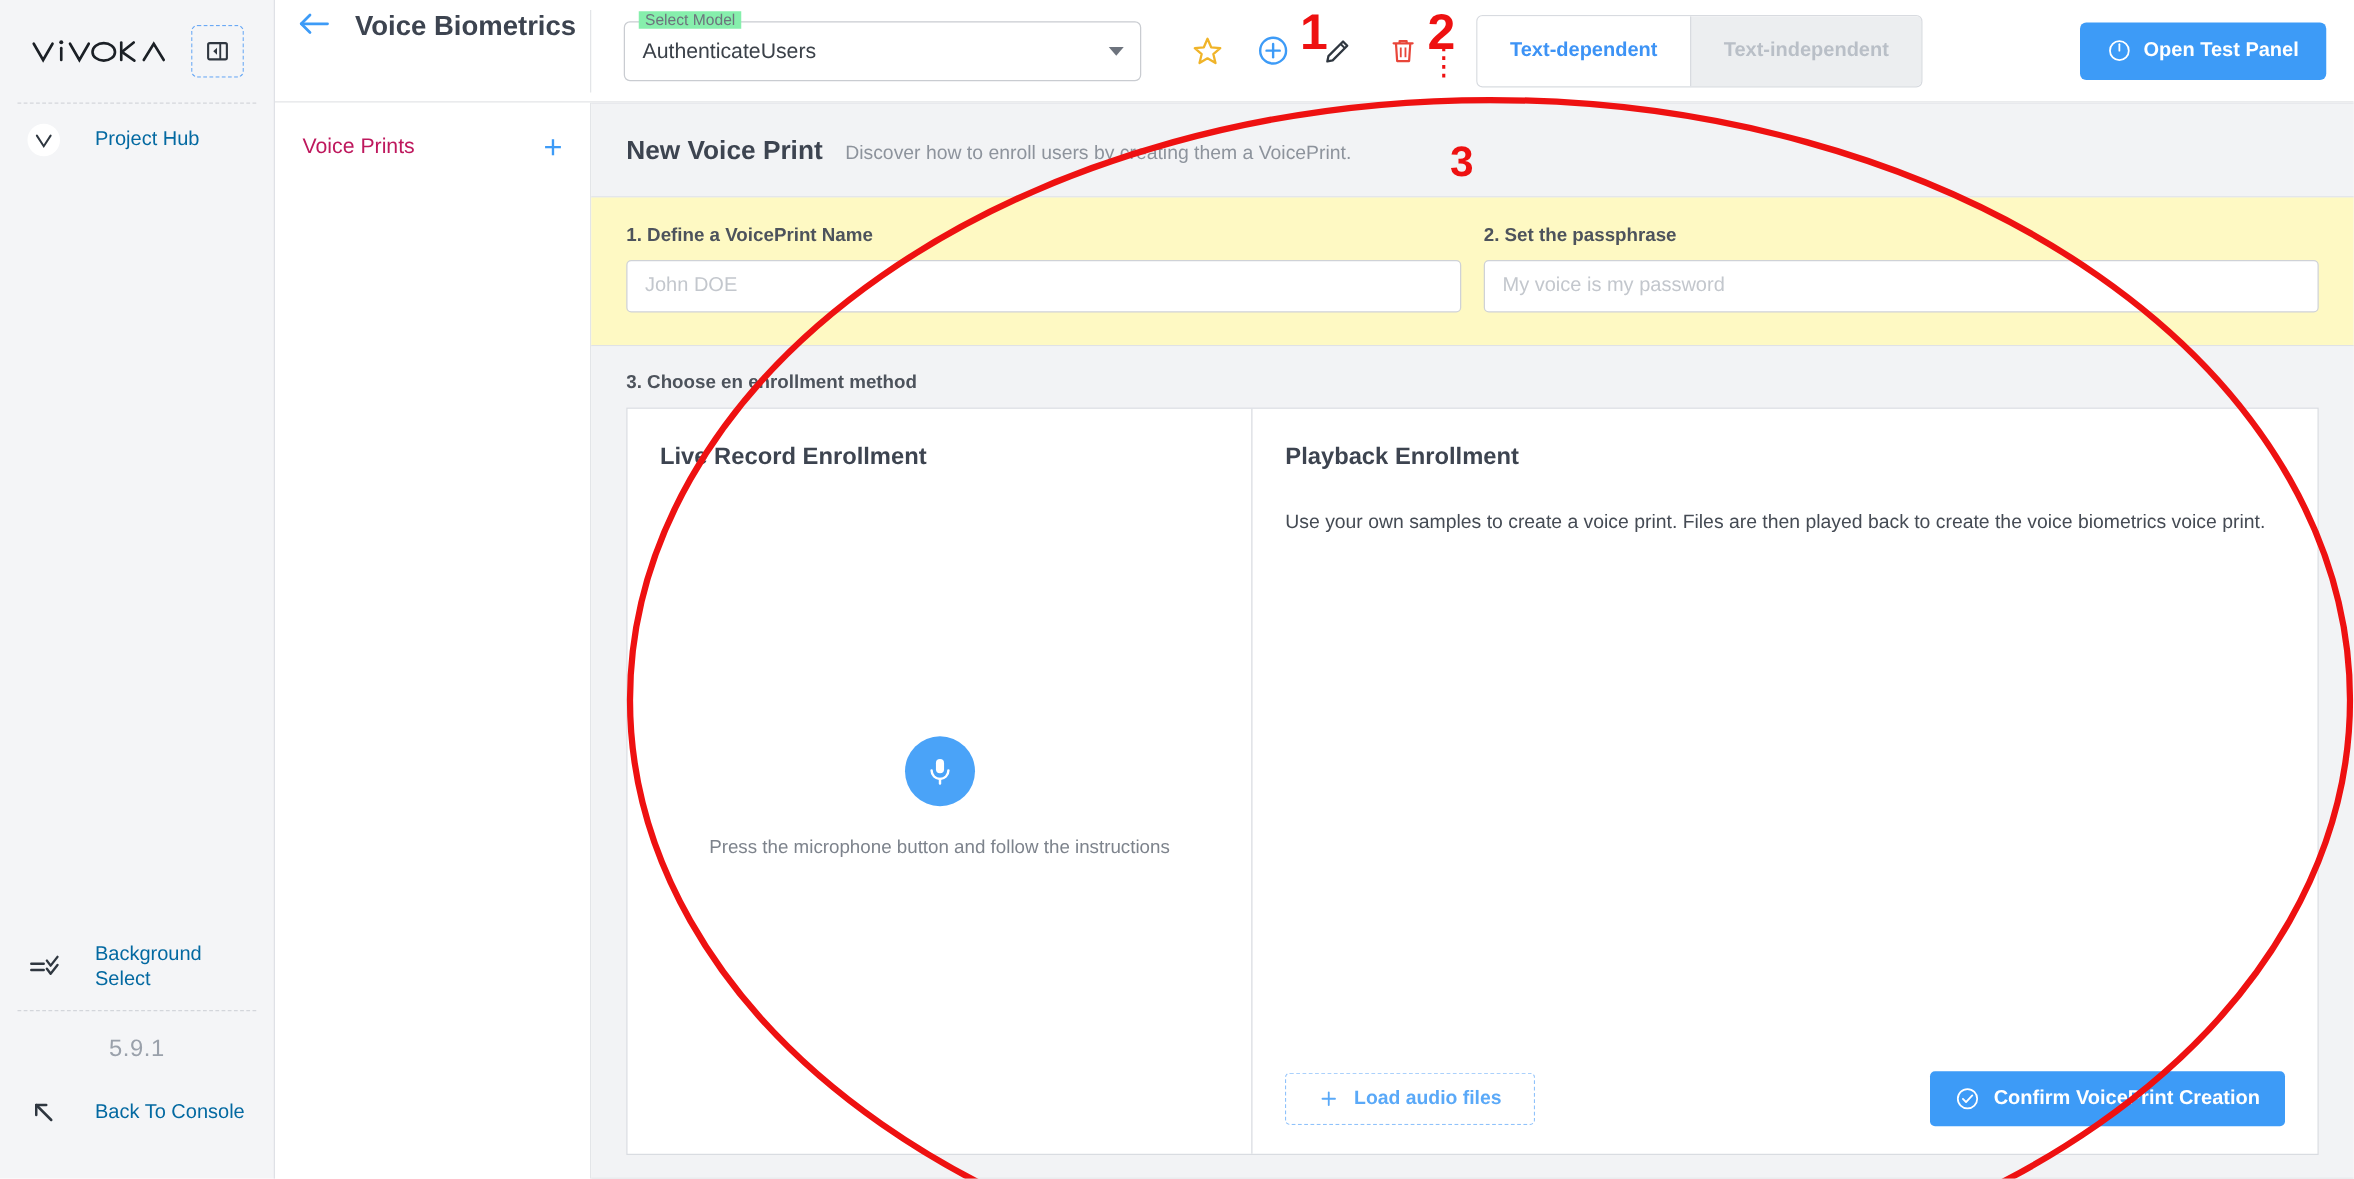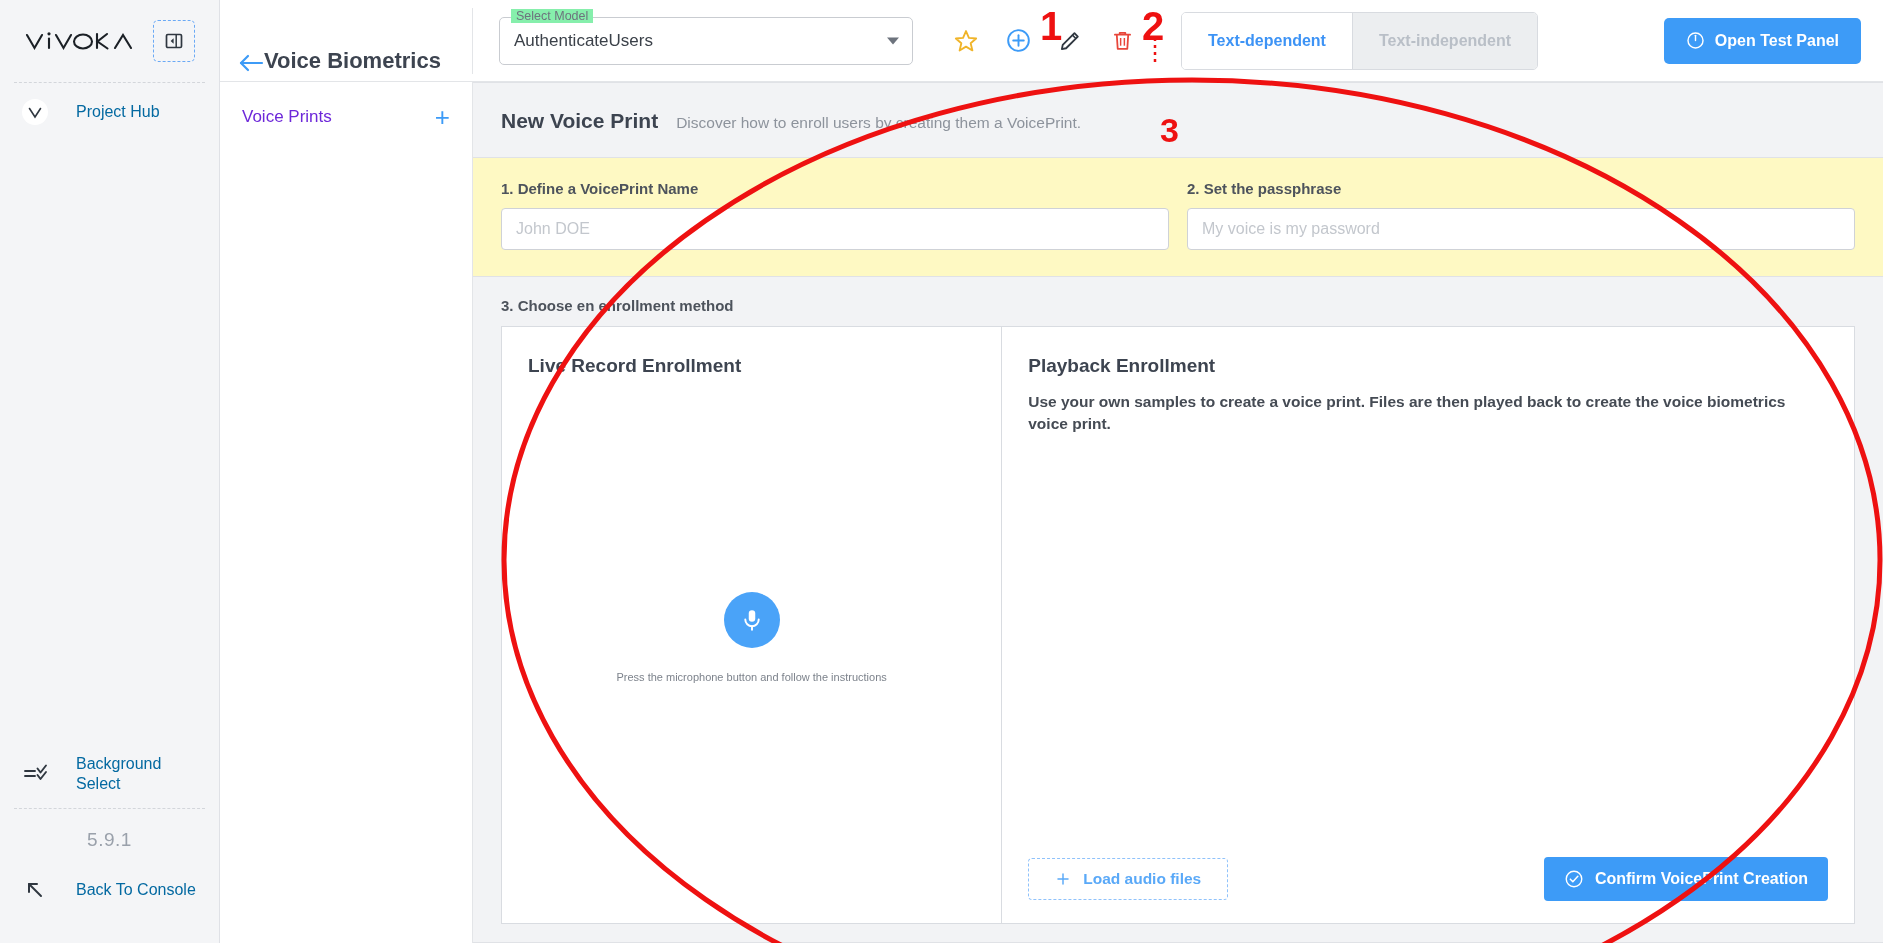--- a/index.html
+++ b/index.html
@@ -69,21 +69,22 @@
   .topbar {
     height: 82px; flex: 0 0 82px;
     display: flex; align-items: center;
     border-bottom: 1px solid #e3e5e8;
     background: #ffffff;
     position: relative;
   }
   .topbar-left {
     width: 253px; flex: 0 0 253px;
     height: 66px;
-    display: flex; align-items: flex-end;
+    display: flex; align-items: flex-start;
+    gap: 20px;
     padding-left: 18px;
     border-right: 1px solid #e3e5e8;
   }
   .back-arrow { cursor: pointer; display:flex; align-items:center; }
   .page-title {
     font-size: 22px; font-weight: bold; color: #3d4450;
     white-space: nowrap;
   }
   .topbar-right {
     flex: 1 1 auto; height: 82px;
@@ -161,21 +162,21 @@
   .voiceprints-panel {
     width: 253px; flex: 0 0 253px;
     border-right: 1px solid #e3e5e8;
     background: #fff;
     padding: 0;
   }
   .vp-header {
     display: flex; align-items: center; justify-content: space-between;
     padding: 22px 22px 0 22px;
   }
-  .vp-title { font-size: 17px; color: #6d28d9; }
+  .vp-title { font-size: 17px; color: #be185d; }
   .vp-add { color: #3d9bf7; font-size: 26px; line-height: 1; cursor: pointer; font-weight: 300; }
 
   .main-area {
     flex: 1 1 auto; min-width: 0;
     background: #ffffff;
     padding: 0;
     display: flex; flex-direction: column;
   }
   .content-card {
     margin: 0;
@@ -237,37 +238,36 @@
   .method-card {
     display: flex; flex-direction: column;
     padding: 28px 26px 22px 26px;
     min-width: 0;
   }
   .method-card.live { flex: 0 0 37%; border-right: 1px solid #d9dce1; align-items: stretch; }
   .method-card.playback { flex: 1 1 auto; }
   .method-title { font-size: 19px; font-weight: bold; color: #3d4450; }
   .method-desc {
     font-size: 15.5px; color: #454b54; line-height: 1.45;
-    margin-top: 14px;
-    font-weight: bold;
+    margin-top: 30px;
   }
   .mic-zone {
     flex: 1 1 auto;
     display: flex; flex-direction: column;
     align-items: center; justify-content: center;
     gap: 22px;
   }
   .mic-button {
     width: 56px; height: 56px; border-radius: 50%;
     background: #4aa3f8;
     display: flex; align-items: center; justify-content: center;
     cursor: pointer; border: none;
   }
   .mic-caption {
-    text-align: center; color: #7d838c; font-size: 11px; line-height: 1.45;
+    text-align: center; color: #7d838c; font-size: 15px; line-height: 1.45;
   }
   .playback-actions {
     margin-top: auto;
     display: flex; align-items: center; justify-content: space-between;
     padding-top: 20px;
   }
   .load-audio-btn {
     border: 1px dashed #8fc2fb;
     color: #5aa9f8;
     background: #fff;

